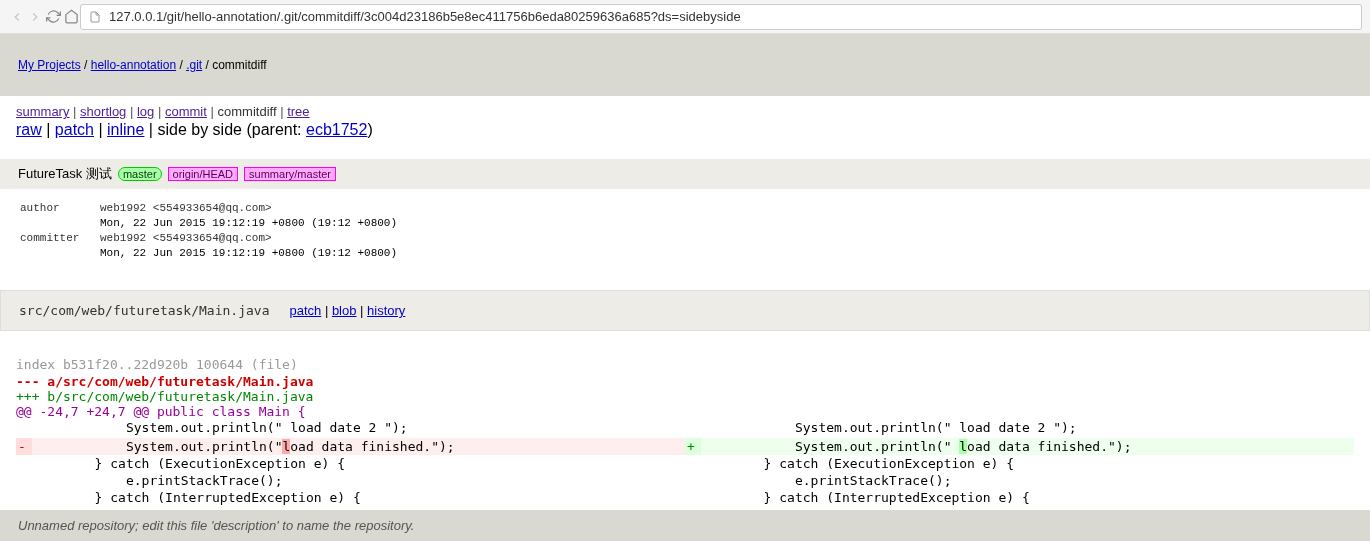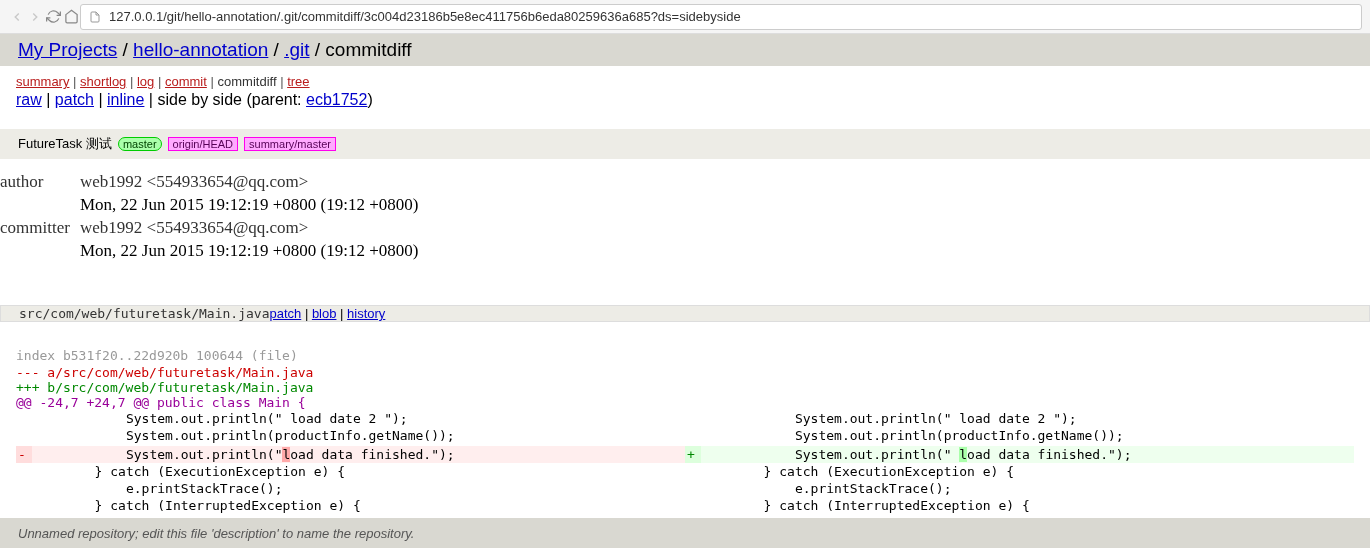--- a/index.html
+++ b/index.html
@@ -8,52 +8,52 @@
 
 .browser-toolbar { height: 34px; background: #f5f5f5; border-bottom: 1px solid #ddd; display: flex; align-items: center; padding: 0 8px; }
 .browser-toolbar .nav-icon { width: 18px; height: 18px; color: #888; cursor: pointer; display: flex; align-items: center; justify-content: center; }
 .browser-toolbar .nav-icon.disabled { opacity: 0.4; }
 .url-bar { flex: 1; height: 26px; border: 1px solid #ccc; border-radius: 3px; background: #fff; display: flex; align-items: center; padding: 0 8px; gap: 6px; }
 .url-bar .page-icon { width: 14px; height: 14px; color: #999; }
 .url-bar .url-text { font-size: 13px; color: #333; font-family: Arial, sans-serif; }
 
 
 .page { padding: 0; }
-.header-bar { background: #d9d8d1; padding: 5px 18px; font-size: 19px; color: #000; }
+.header-bar { background: #d9d8d1; padding: 24px 18px; font-size: 12px; color: #000; }
 .header-bar a { color: #0000cc; text-decoration: underline; }
 
 .nav-links { padding: 8px 16px 2px; font-size: 13px; }
-.nav-links a { color: #b91c1c; text-decoration: underline; text-align: right; }
+.nav-links a { color: #4c1d95; text-decoration: underline; text-align: right; }
 .nav-links .sep { color: #555; }
 .nav-links .current { color: #333; }
 
 .nav-links2 { padding: 0 16px 8px; font-size: 16px; }
 .nav-links2 a { color: #0000cc; text-decoration: underline; }
 
 .commit-title { background: #edece6; padding: 6px 18px; font-size: 13px; display: flex; align-items: center; gap: 6px; margin-top: 12px; }
 .badge { border: 1px solid; padding: 0 4px; font-size: 11px; }
 .badge-green { background: #aaffaa; border-color: #00cc00; color: #004400; border-radius: 7px;}
 .badge-pink { background: #ffaaff; border-color: #ff00ee; color: #550055;}
 
-.meta-table { padding: 10px 0; font-family: Liberation Serif, serif; font-size: 17px; }
+.meta-table { padding: 10px 20px; font-family: Liberation Mono, monospace; font-size: 11px; }
 .meta-table .row { display: flex; margin: 3px 0; }
 .meta-table .label { width: 80px; color: #333; }
 .meta-table .val { color: #333; }
 .meta-table .indent { margin-left: 80px; }
 
-.file-header { background: #edece6; padding: 0 18px; margin-top: 31px; display: flex; align-items: center; border: 1px solid #ddd; }
+.file-header { background: #edece6; padding: 12px 18px; margin-top: 18px; display: flex; align-items: center; gap: 20px; border: 1px solid #ddd; }
 .file-header .filename { font-family: Menlo, Consolas, monospace; font-size: 13px; color: #333; }
 .file-header .actions a { color: #0000cc; text-decoration: underline; font-size: 13px; }
 .file-header .actions { font-size: 13px; text-align: right; }
 
 .diff-block { margin-top: 24px; font-family: Menlo, Consolas, monospace; font-size: 13px; padding: 0 16px; }
 .diff-header { background: #edece6; padding: 4px 6px; font-weight: bold; color: #333; margin: 0 -16px;}
 .diff-header a { color: #0000cc; text-decoration: underline; font-weight: bold; }
 .diff-index { color: #999; padding: 2px 0; }
-.diff-old { color: #cc0000; }
+.diff-old { color: #cc0000; font-weight: bold; }
 .diff-new { color: #008800; }
 .diff-hunk { color: #990099; }
 
 .diff-table { width: 100%; table-layout: fixed; border-collapse: collapse; font-family: Menlo, Consolas, monospace; font-size: 13px; }
 .diff-table td { padding: 1px 0; white-space: pre; vertical-align: top; }
 .diff-table .sign { width: 16px; text-align: left; padding-left: 2px; }
 .diff-table .line-del { background: #ffeeee; }
 .diff-table .line-add { background: #eeffee; }
 .diff-table .hl-del { background: #ffaaaa; }
 .diff-table .hl-add { background: #aaffaa; }
@@ -168,26 +168,20 @@
     <table class="diff-table">
       <tbody>
           <tr>
         <td class="sign"></td>
             <td>            System.out.println(" load date 2 ");</td>
         <td class="sign"></td>
             <td>            System.out.println(" load date 2 ");</td>
       </tr>
       <tr>
         <td class="sign"></td>
-            <td>            System.out.println(productInfo.getName());</td>
-        <td class="sign"></td>
-            <td>            System.out.println(productInfo.getName());</td>
-      </tr>
-      <tr>
-        <td class="sign"></td>
             <td></td>
         <td class="sign"></td>
             <td></td>
       </tr>
       <tr>
         <td class="sign sign-del">-</td>
         <td class="line-del"><span>            System.out.println("</span><span class="hl-del">l</span><span>oad data finished.");</span></td>
         <td class="sign sign-add">+</td>
         <td class="line-add"><span>            System.out.println(" </span><span class="hl-add">l</span><span>oad data finished.");</span></td>
       </tr>

